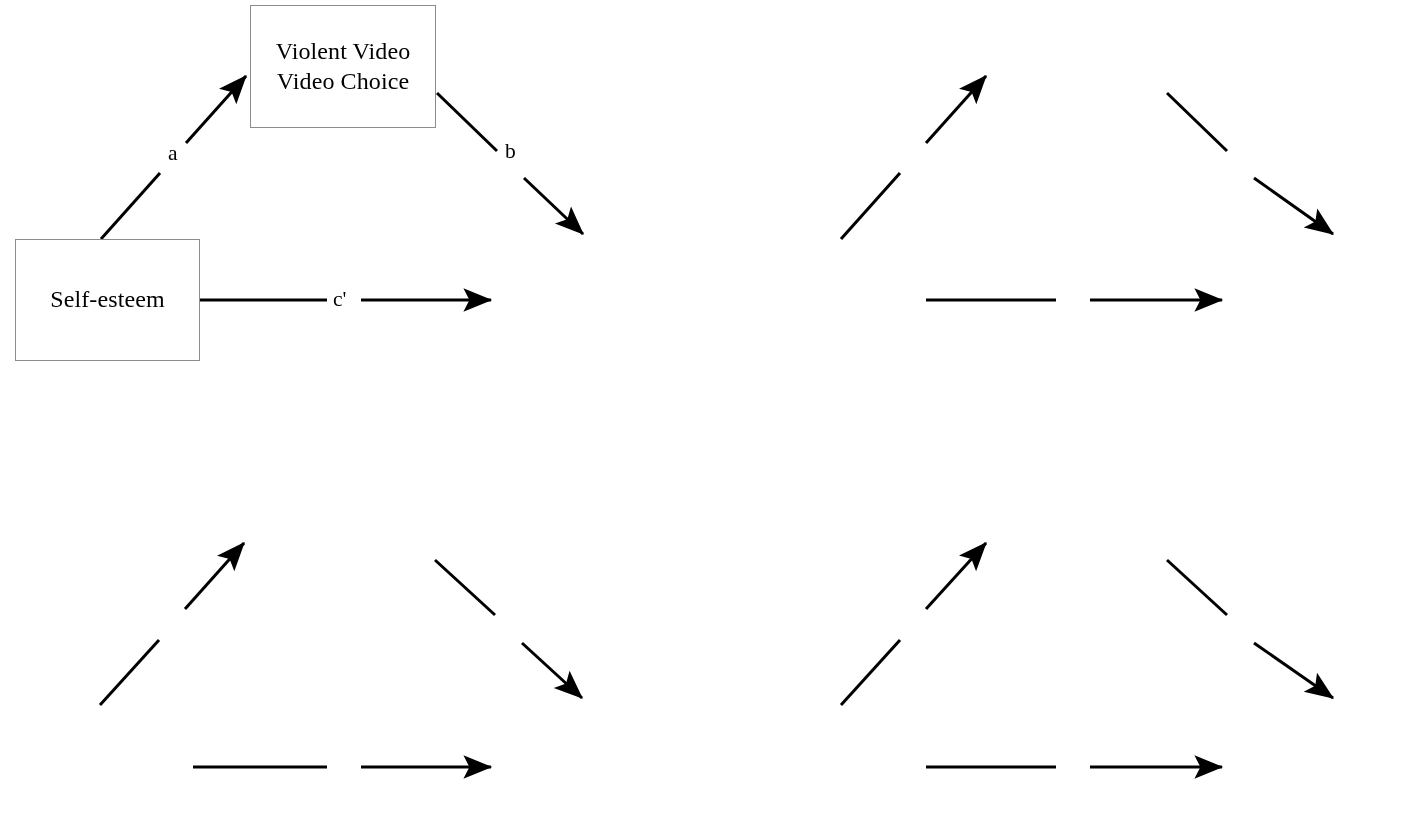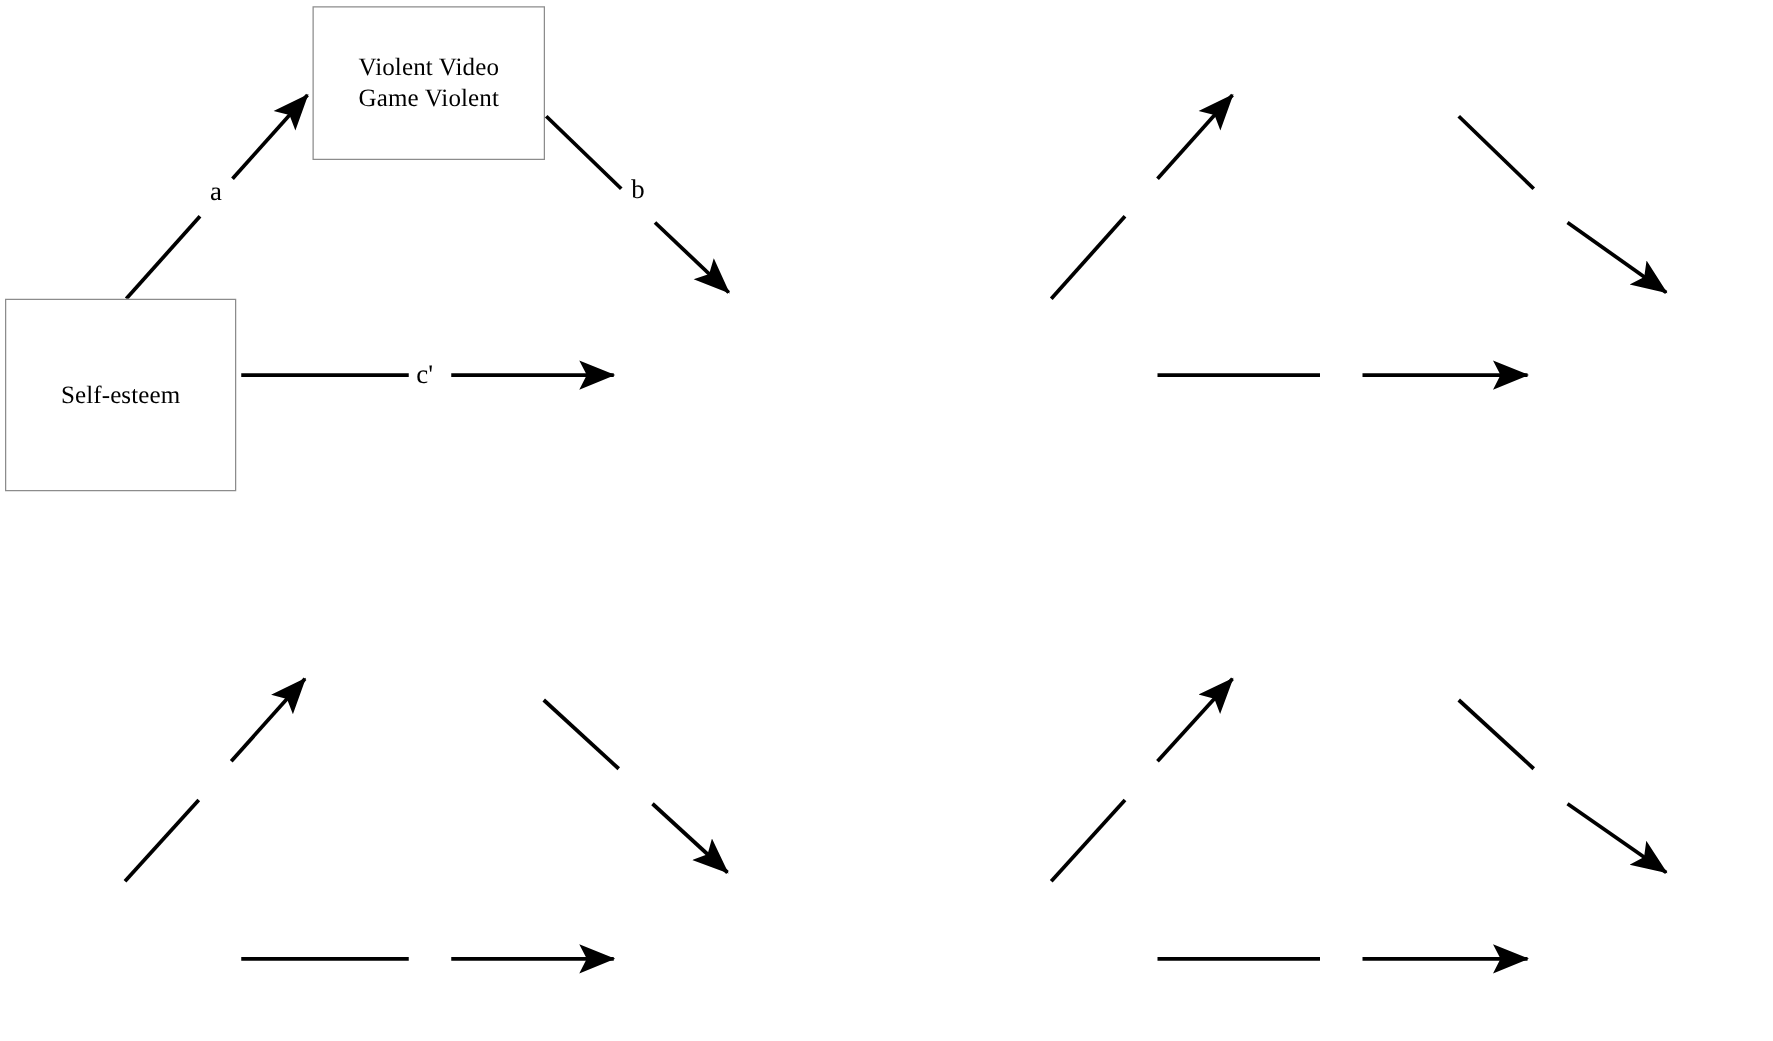--- a/index.html
+++ b/index.html
@@ -35,23 +35,23 @@
     display: block;
   }
   .node-box {
     position: absolute;
     box-sizing: border-box;
     border: 1.4px solid #8c8c8c;
     background: #ffffff;
     display: flex;
     align-items: center;
     justify-content: center;
-    text-align: right;
+    text-align: center;
     line-height: 1.22;
-    font-size: 20px;
+    font-size: 24px;
     font-family: "Liberation Serif", "DejaVu Serif", serif;
     color: #000000;
     letter-spacing: 0.1px;
     z-index: 3;
   }
   .node-box .node-text {
     display: block;
     padding: 0 4px;
   }
   .path-label {
@@ -85,26 +85,26 @@
 
       <line x1="437" y1="93" x2="497" y2="151" stroke="#000" stroke-width="3"></line>
 
       <line x1="524" y1="178" x2="583" y2="234" stroke="#000" stroke-width="3" marker-end="url(#ah1)"></line>
 
       <line x1="193" y1="300" x2="327" y2="300" stroke="#000" stroke-width="3"></line>
 
       <line x1="361" y1="300" x2="491" y2="300" stroke="#000" stroke-width="3" marker-end="url(#ah1)"></line>
     </svg>
 
-    <div class="node-box" style="left:4px; top:239px; width:185px; height:154px;">
+    <div class="node-box" style="left:15px; top:239px; width:185px; height:122px;">
       <span class="node-text">Self-esteem</span>
     </div>
 
     <div class="node-box" style="left:250px; top:5px; width:186px; height:123px;">
-      <span class="node-text"><span>Violent Video</span><br><span>Game Violent</span></span>
+      <span class="node-text"><span>Violent Video</span><br><span>Video Choice</span></span>
     </div>
 
 
     <div class="path-label" style="left:164px; top:142px;">a</div>
     <div class="path-label" style="left:501px; top:140px;">b</div>
     <div class="path-label" style="left:329px; top:288px;">c'</div>
   </div>
 
   <div class="panel" style="left:709px; top:0px;">
     <svg class="panel-svg" viewBox="0 0 709 417">

